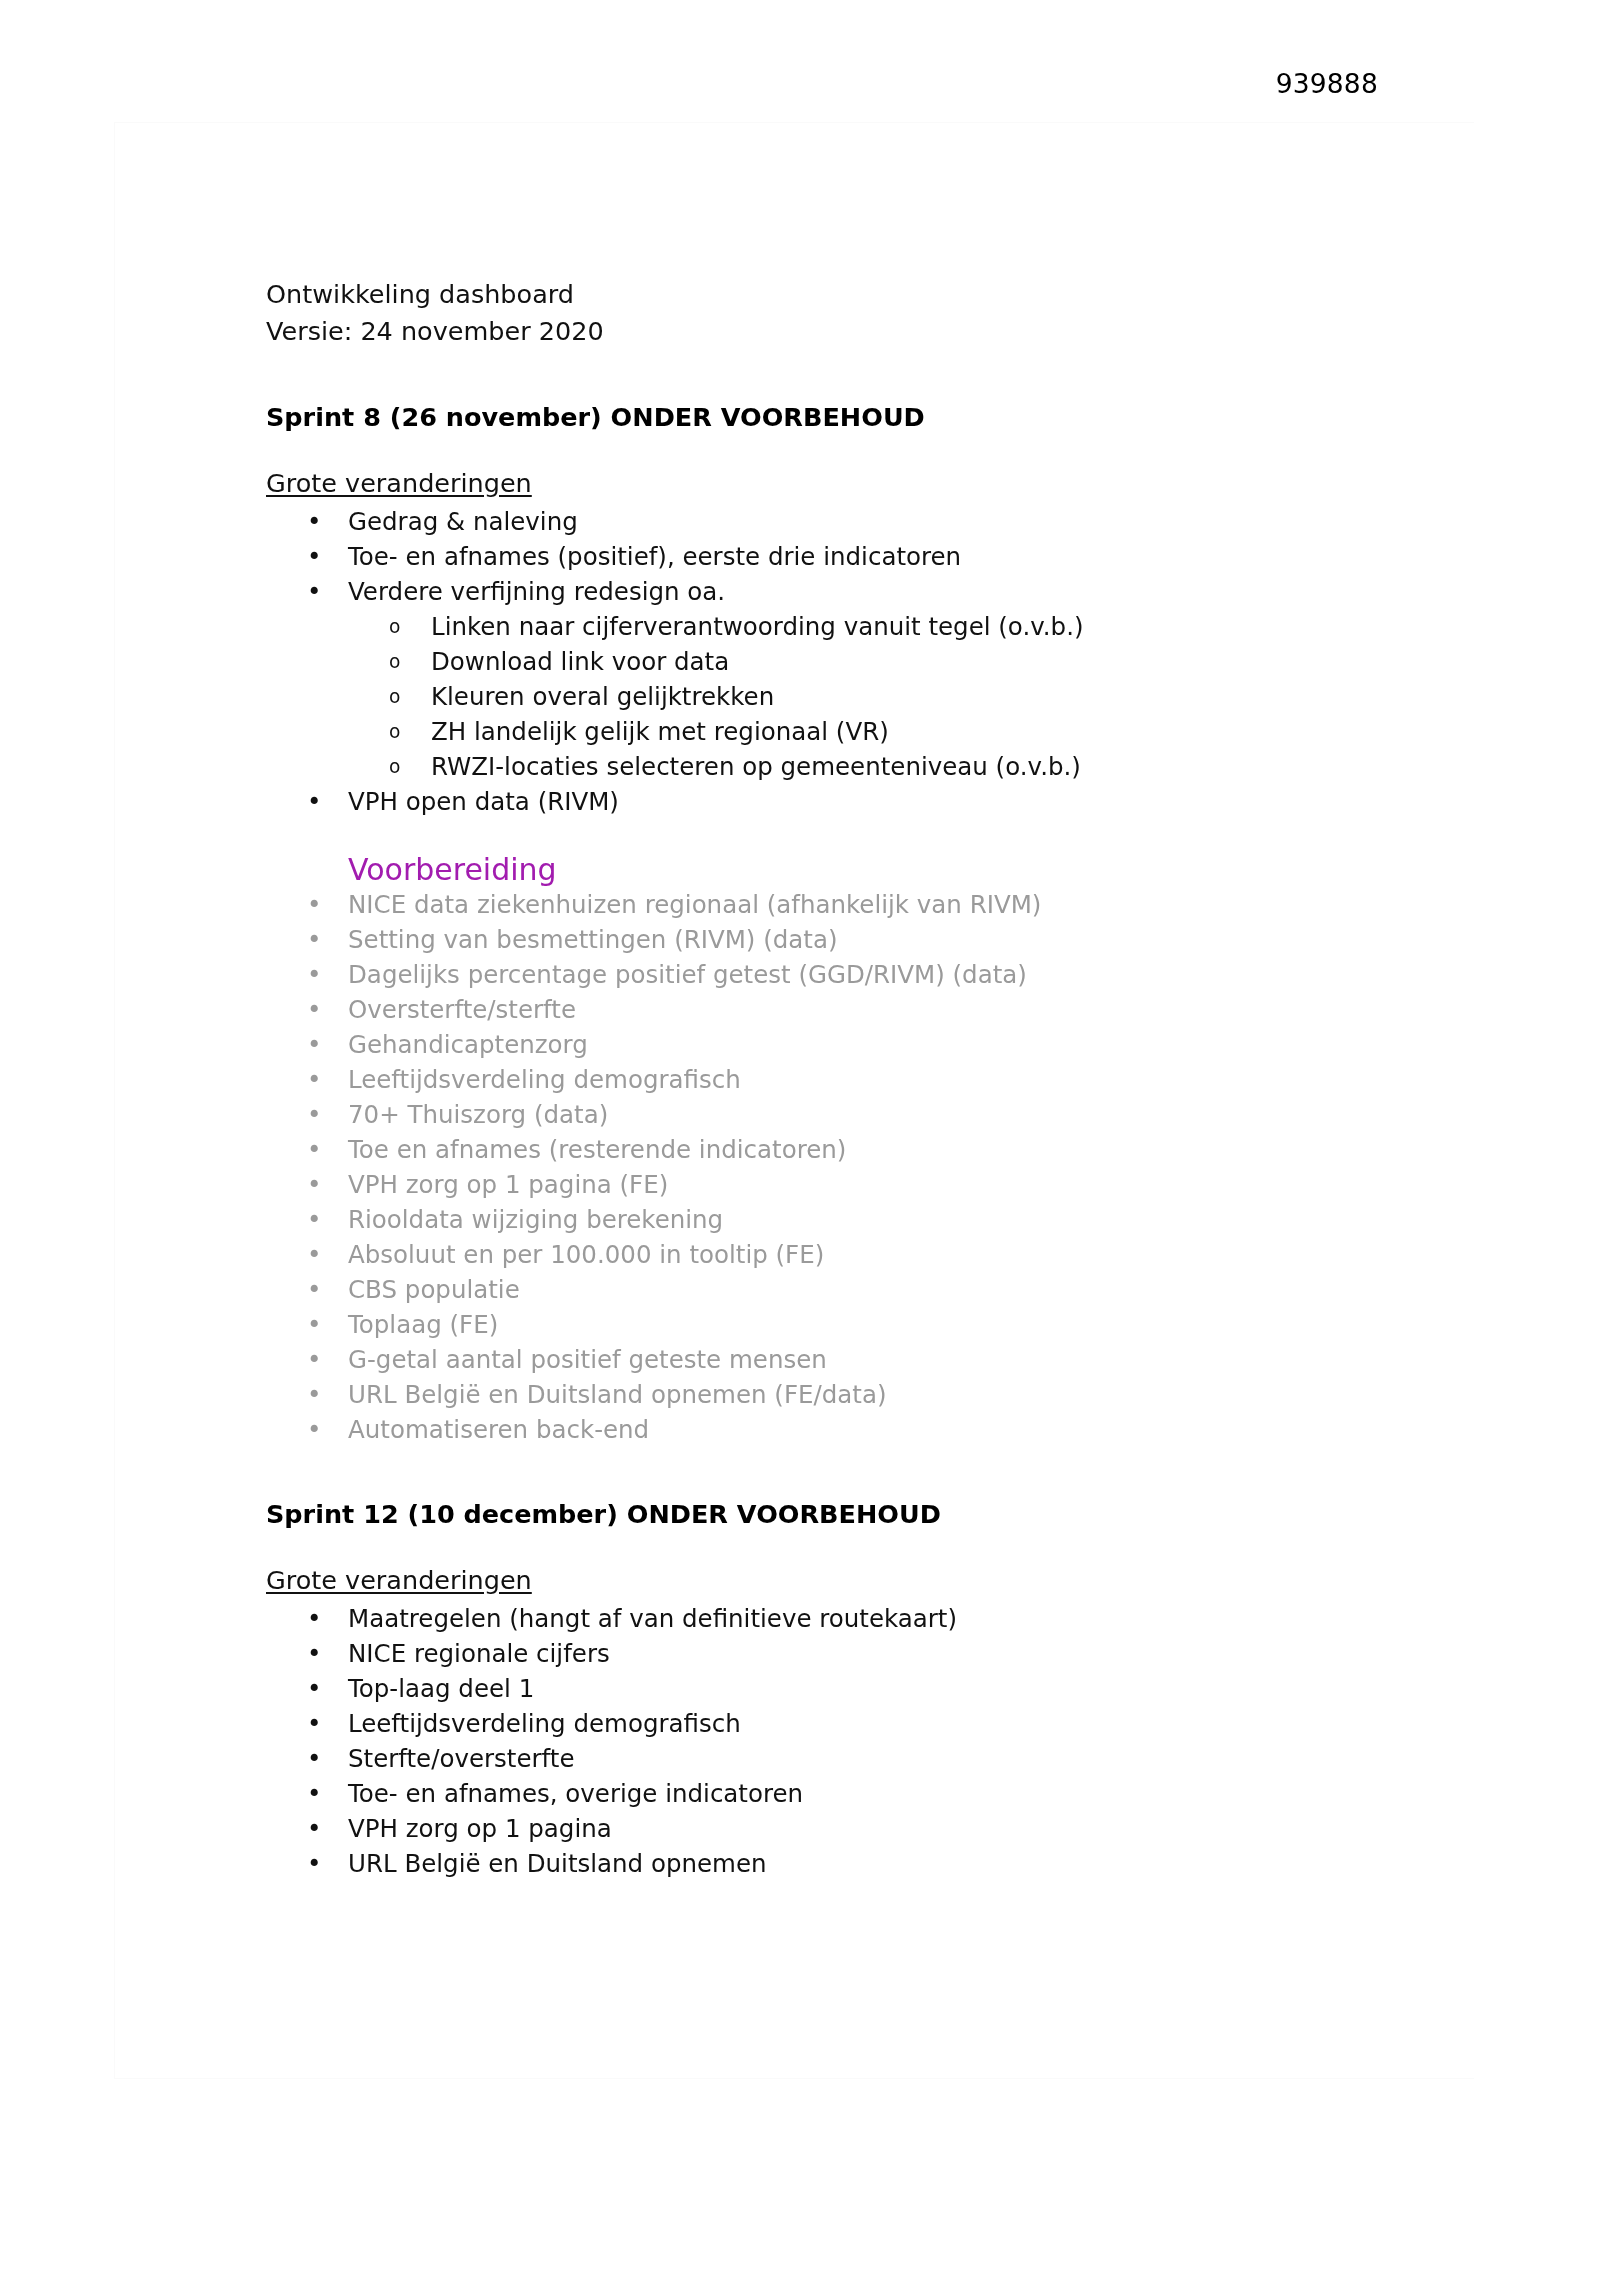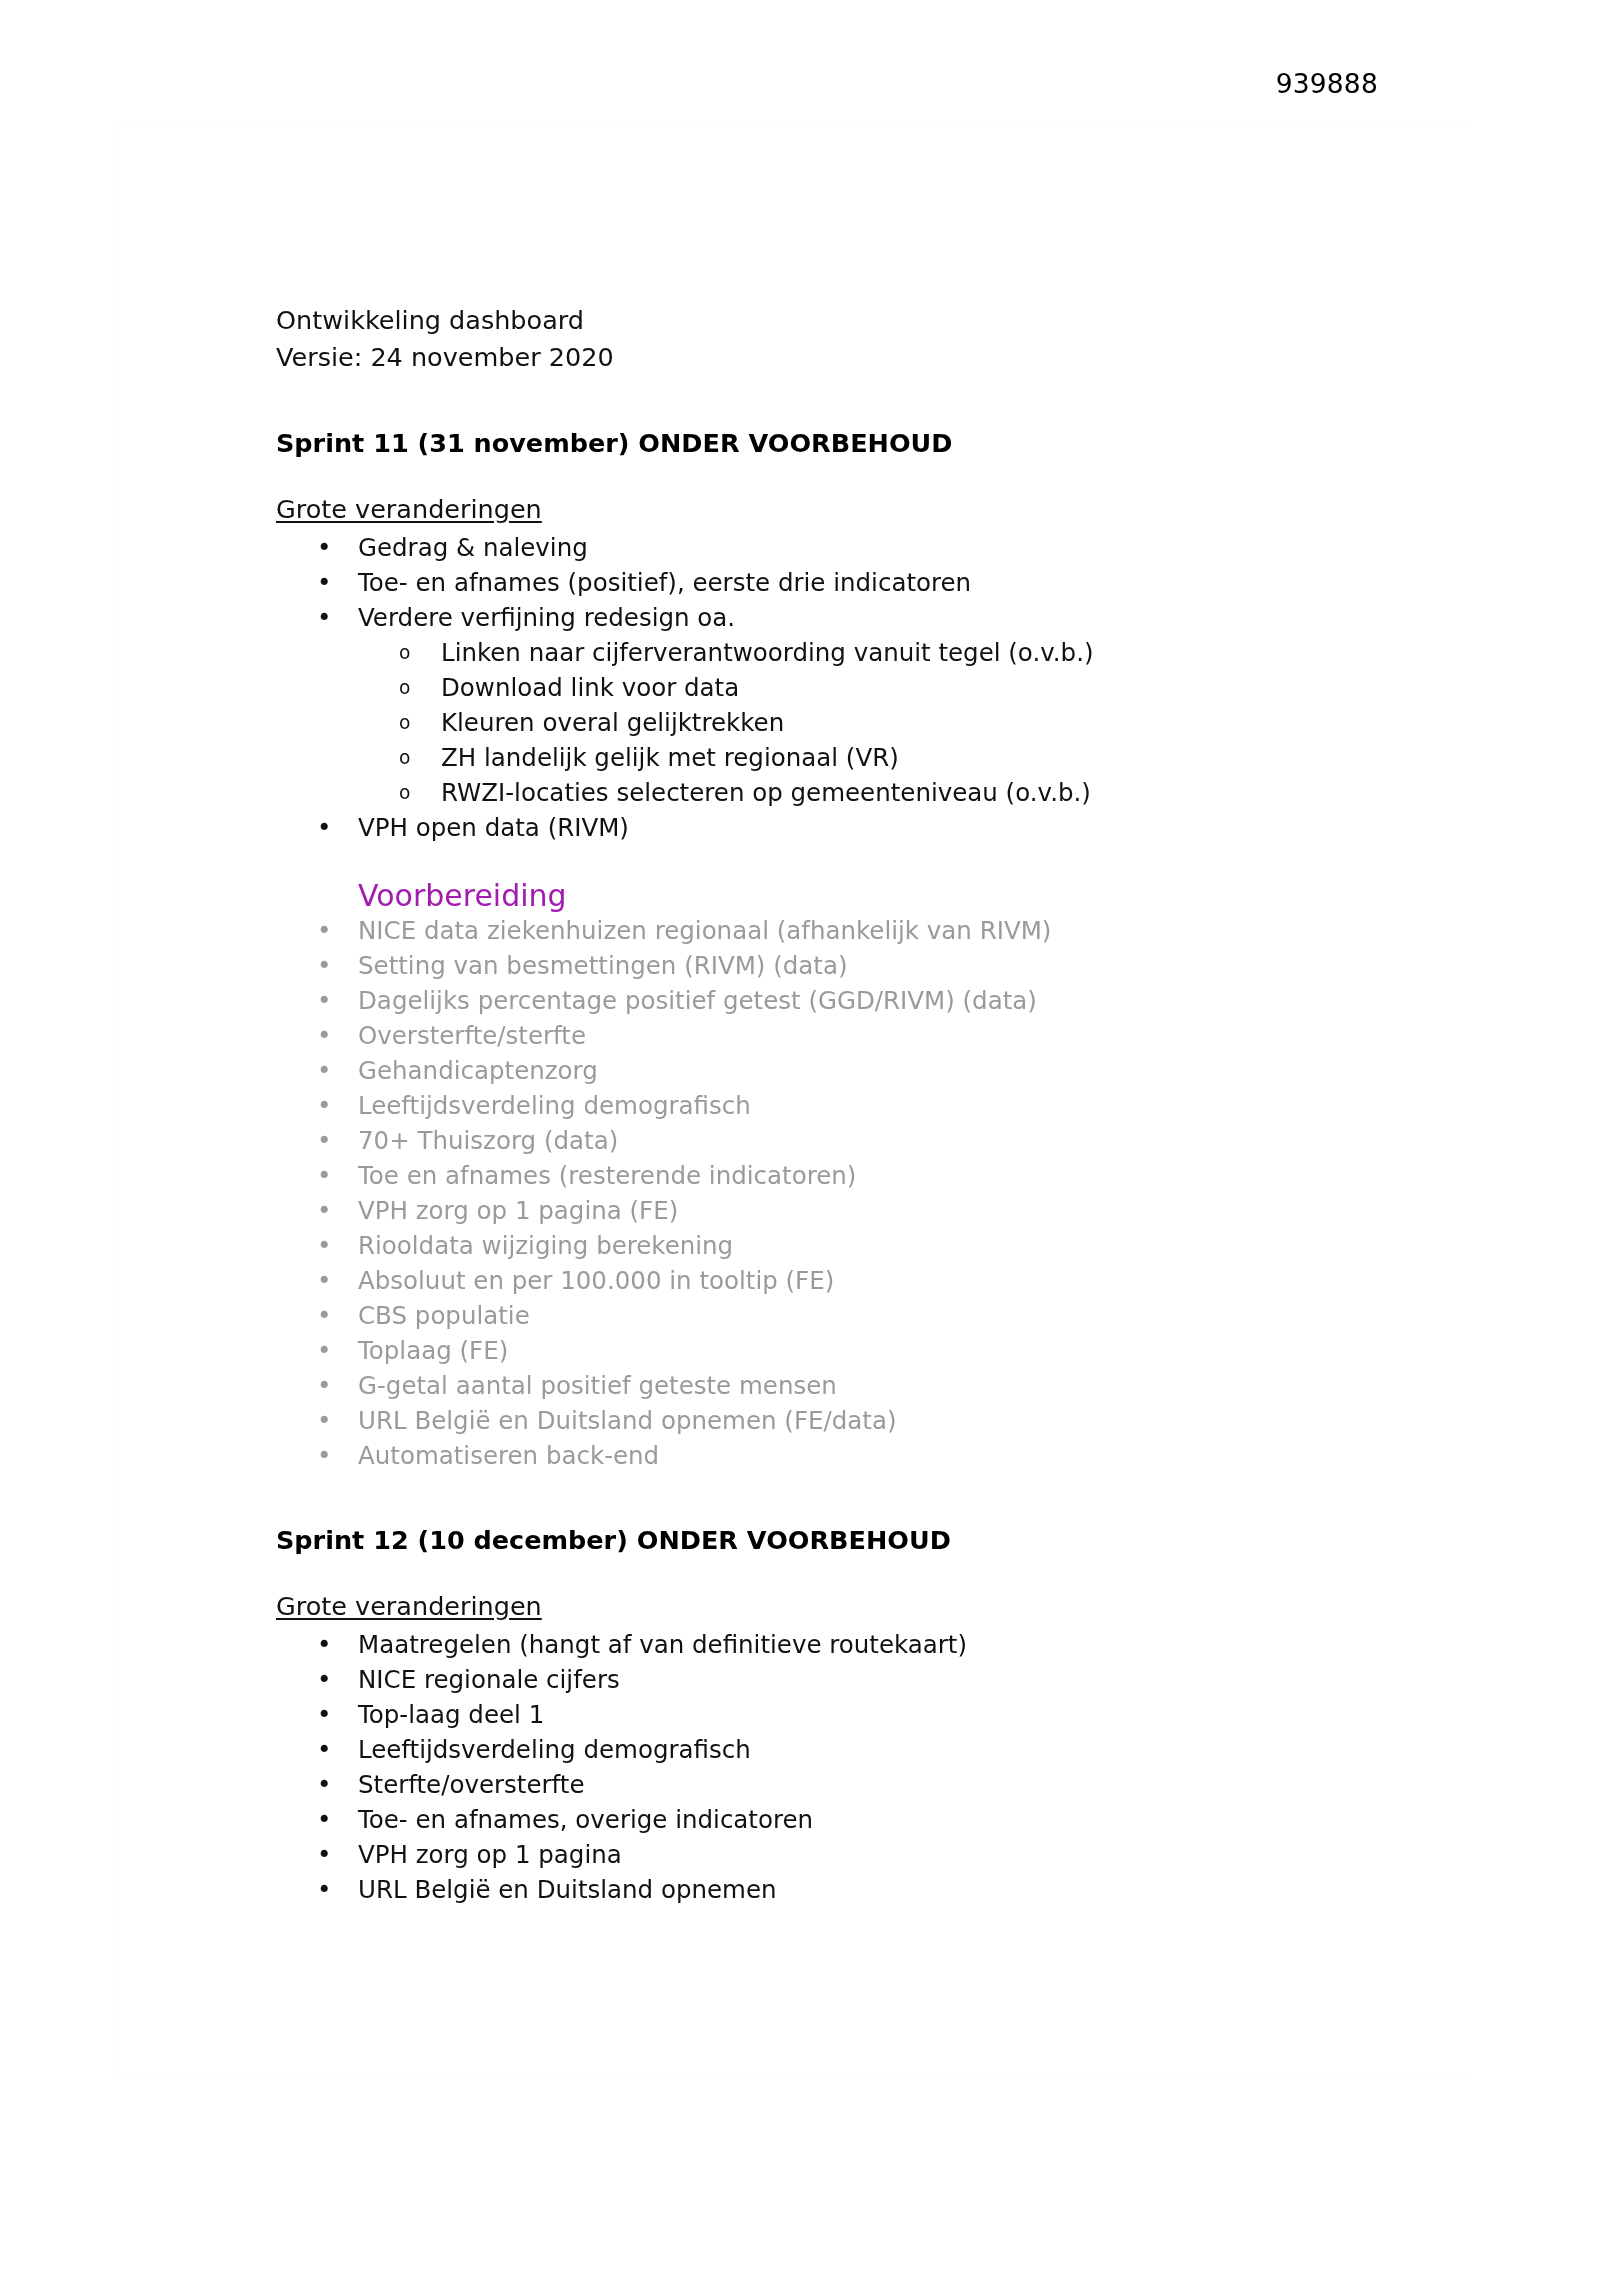--- a/index.html
+++ b/index.html
@@ -37,24 +37,23 @@
     right: 96px;
     font-size: 26.5px;
     color: #000000;
     letter-spacing: 0.2px;
     line-height: 1;
     white-space: nowrap;
   }
 
   .doc-body {
     position: absolute;
-    left: 276px;
+    left: 266px;
     top: 276px;
     width: 1157px;
-    margin-top: 26px;
   }
 
   .doc-title-block {
     font-size: 25.5px;
     line-height: 37px;
     color: #111111;
     margin-bottom: 0;
   }
   .doc-title-line { white-space: nowrap; }
 
@@ -138,21 +137,21 @@
 
   <div class="doc-body">
 
     <div class="doc-title-block">
       <div class="doc-title-line">Ontwikkeling dashboard</div>
       <div class="doc-title-line">Versie: 24 november 2020</div>
     </div>
 
     <div id="sprints-root">
         <div>
-          <div class="sprint-heading">Sprint 11 (31 november) ONDER VOORBEHOUD</div>
+          <div class="sprint-heading">Sprint 8 (26 november) ONDER VOORBEHOUD</div>
           <div class="section-label-wrap"><span class="section-label">Grote veranderingen</span></div>
           <ul class="bullets">
             <li class="bullet"><span class="marker">•</span><span>Gedrag &amp; naleving</span></li>
             <li class="bullet"><span class="marker">•</span><span>Toe- en afnames (positief), eerste drie indicatoren</span></li>
           </ul>
           <ul class="bullets">
             <li class="bullet"><span class="marker">•</span><span>Verdere verfijning redesign oa.</span></li>
             <li class="bullet level2"><span class="marker">o</span><span>Linken naar cijferverantwoording vanuit tegel (o.v.b.)</span></li>
             <li class="bullet level2"><span class="marker">o</span><span>Download link voor data</span></li>
             <li class="bullet level2"><span class="marker">o</span><span>Kleuren overal gelijktrekken</span></li>

